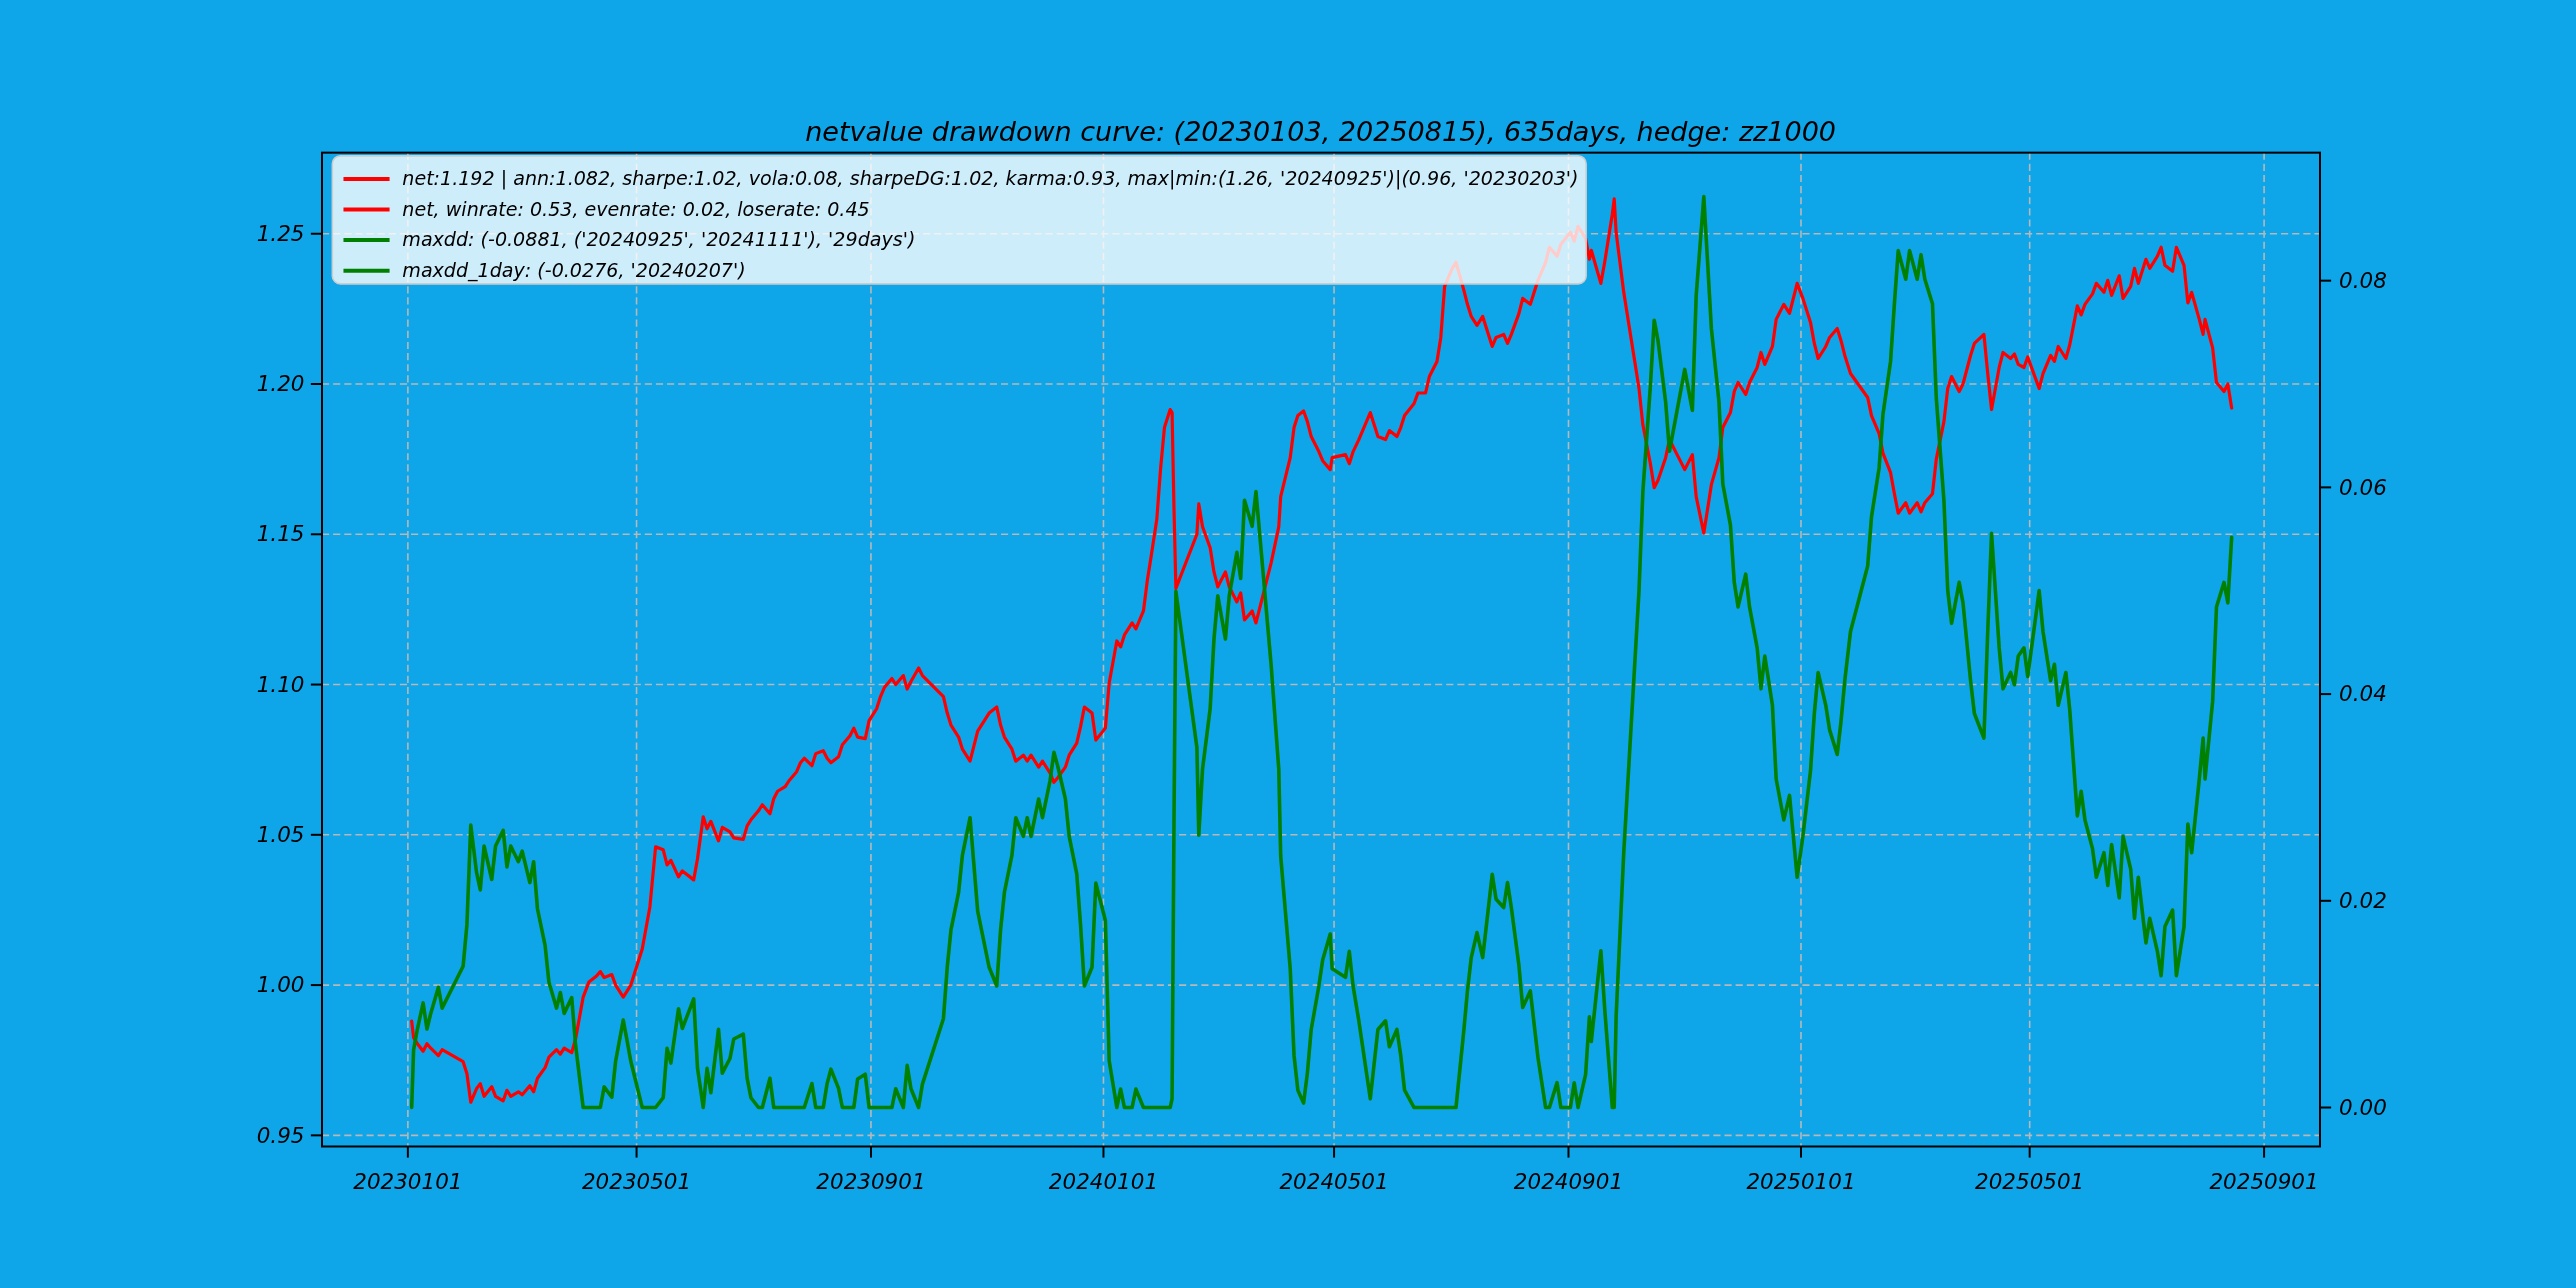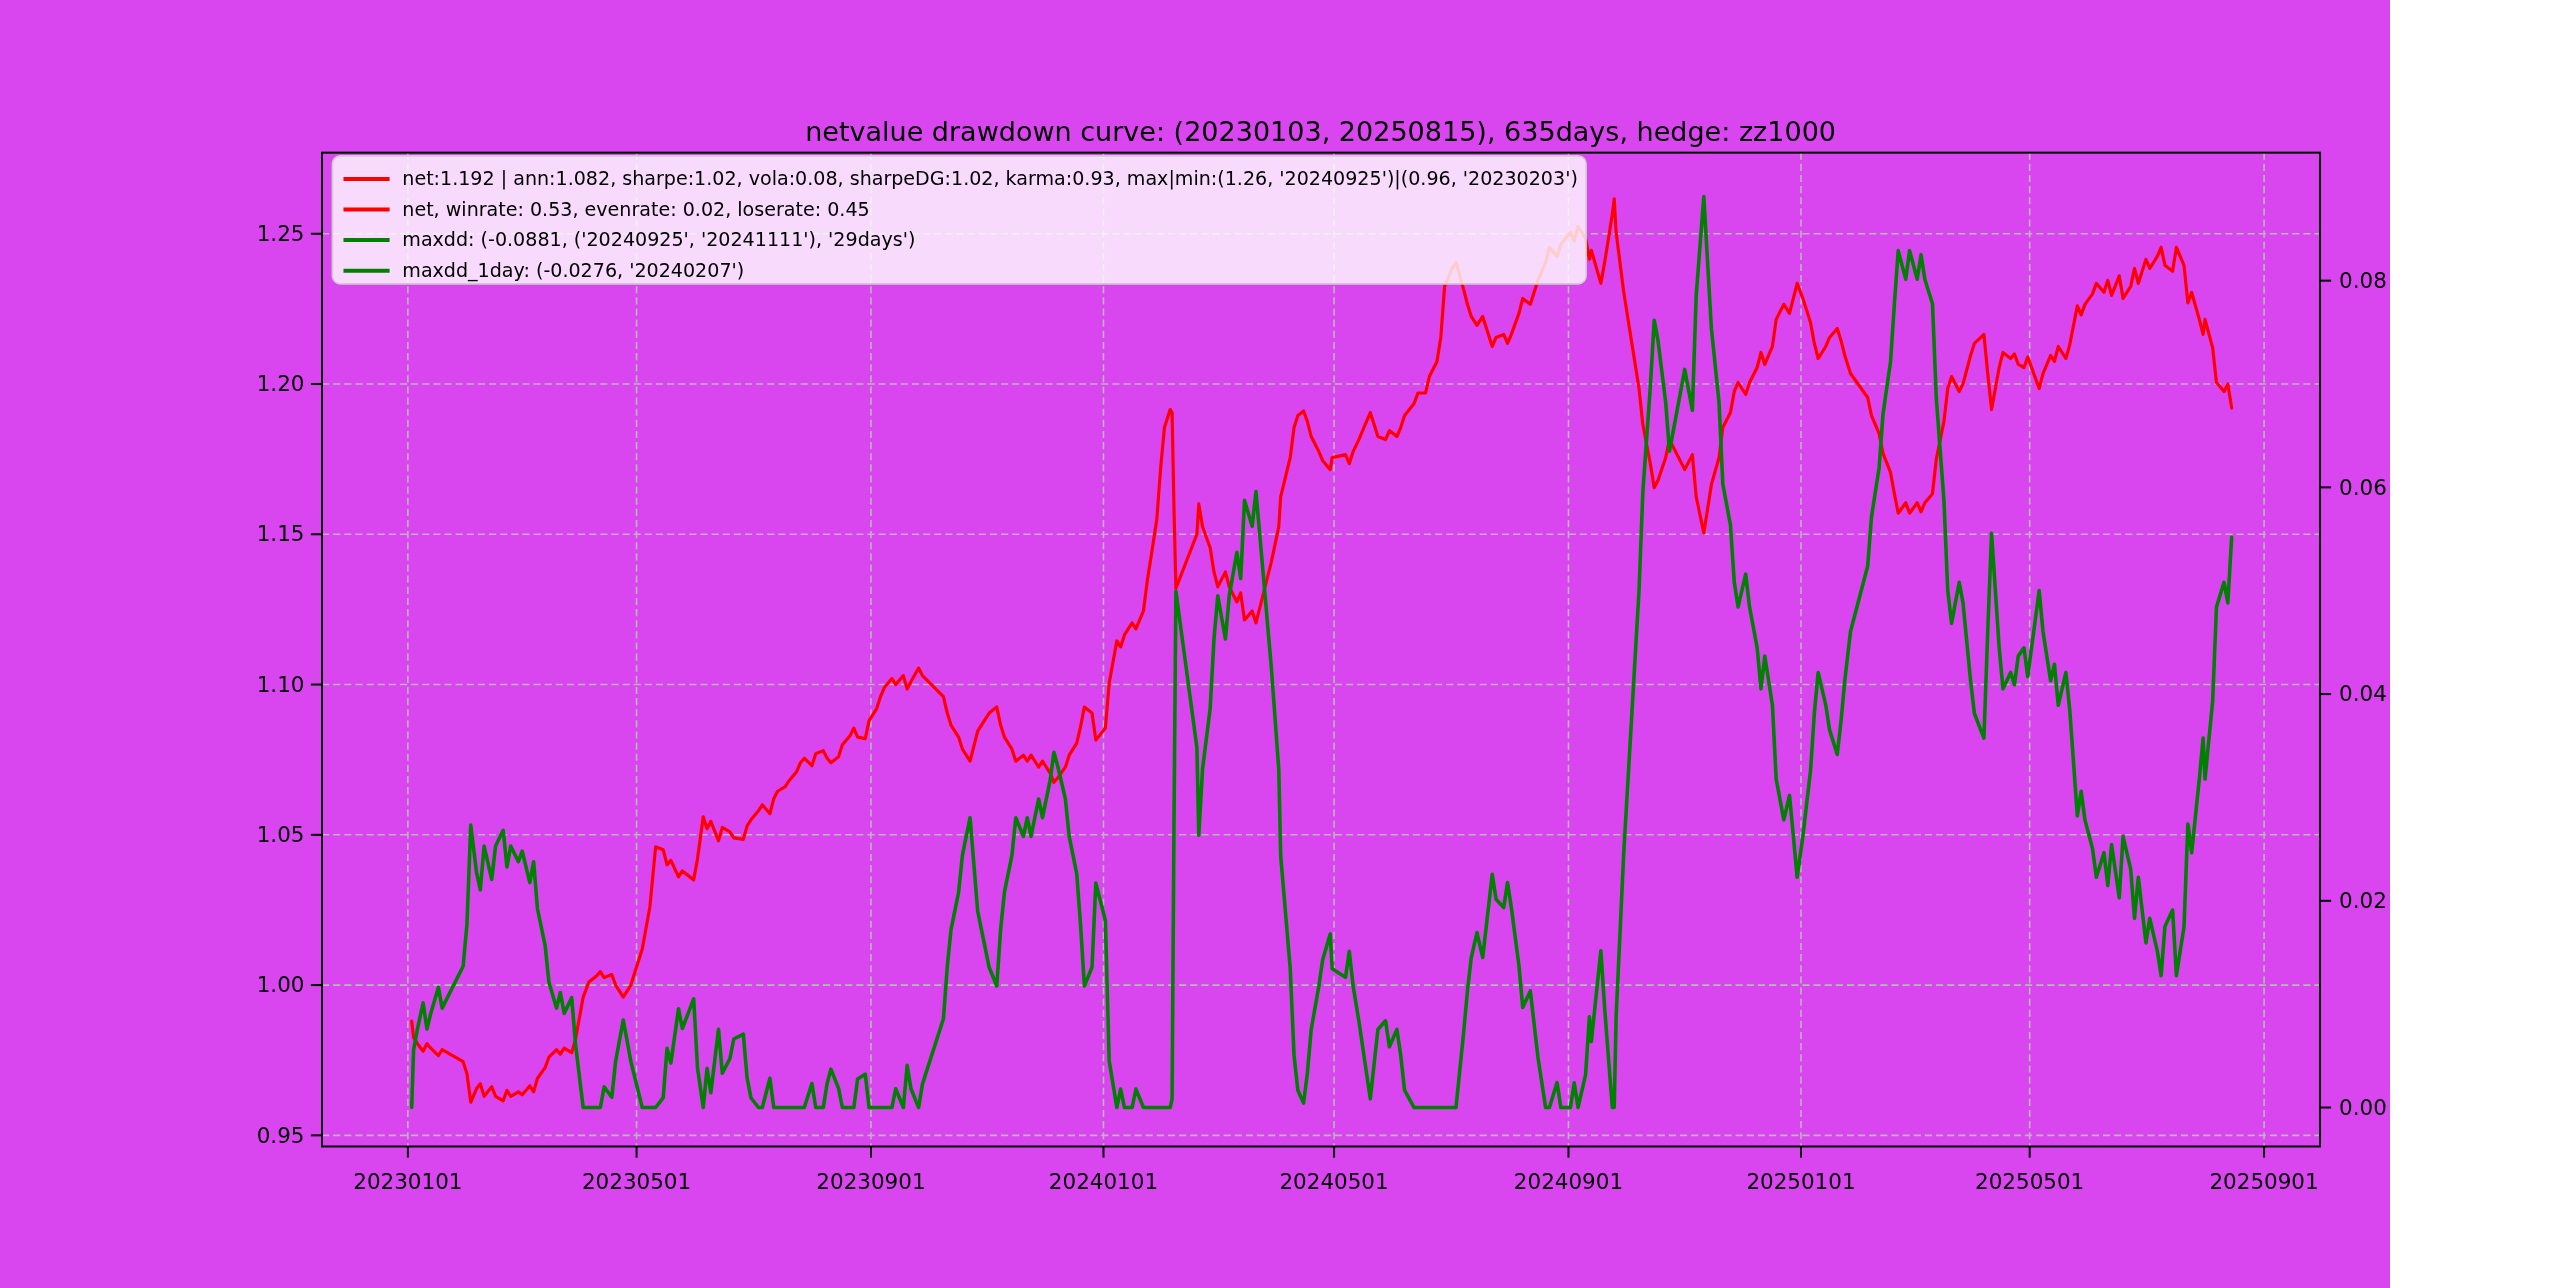--- a/index.html
+++ b/index.html
@@ -1,17 +1,17 @@
 <!DOCTYPE html>
 <html style="font-size:12.7px"><head>
 <meta charset="utf-8">
 <style>
   html,body{margin:0;padding:0;background:#ffffff;}
   body{width:2576px;height:1288px;font-family:"DejaVu Sans",sans-serif;}
-  .fig{position:relative;width:2390px;height:1288px;background:#d946ef;overflow:hidden;}
+  .fig{position:relative;width:2576px;height:1288px;background:#0ea5e9;overflow:hidden;font-style:italic;}
   svg text{fill:#000000;}
   .title{font-size:34px;}
   .ticklab{font-size:27px;}
   .leglab{font-size:24px;}
 </style>
 </head>
 <body>
 
 <div class="fig">
   <svg id="chart" width="2576" height="1288" viewBox="0 0 3240 1620" xmlns="http://www.w3.org/2000/svg">

